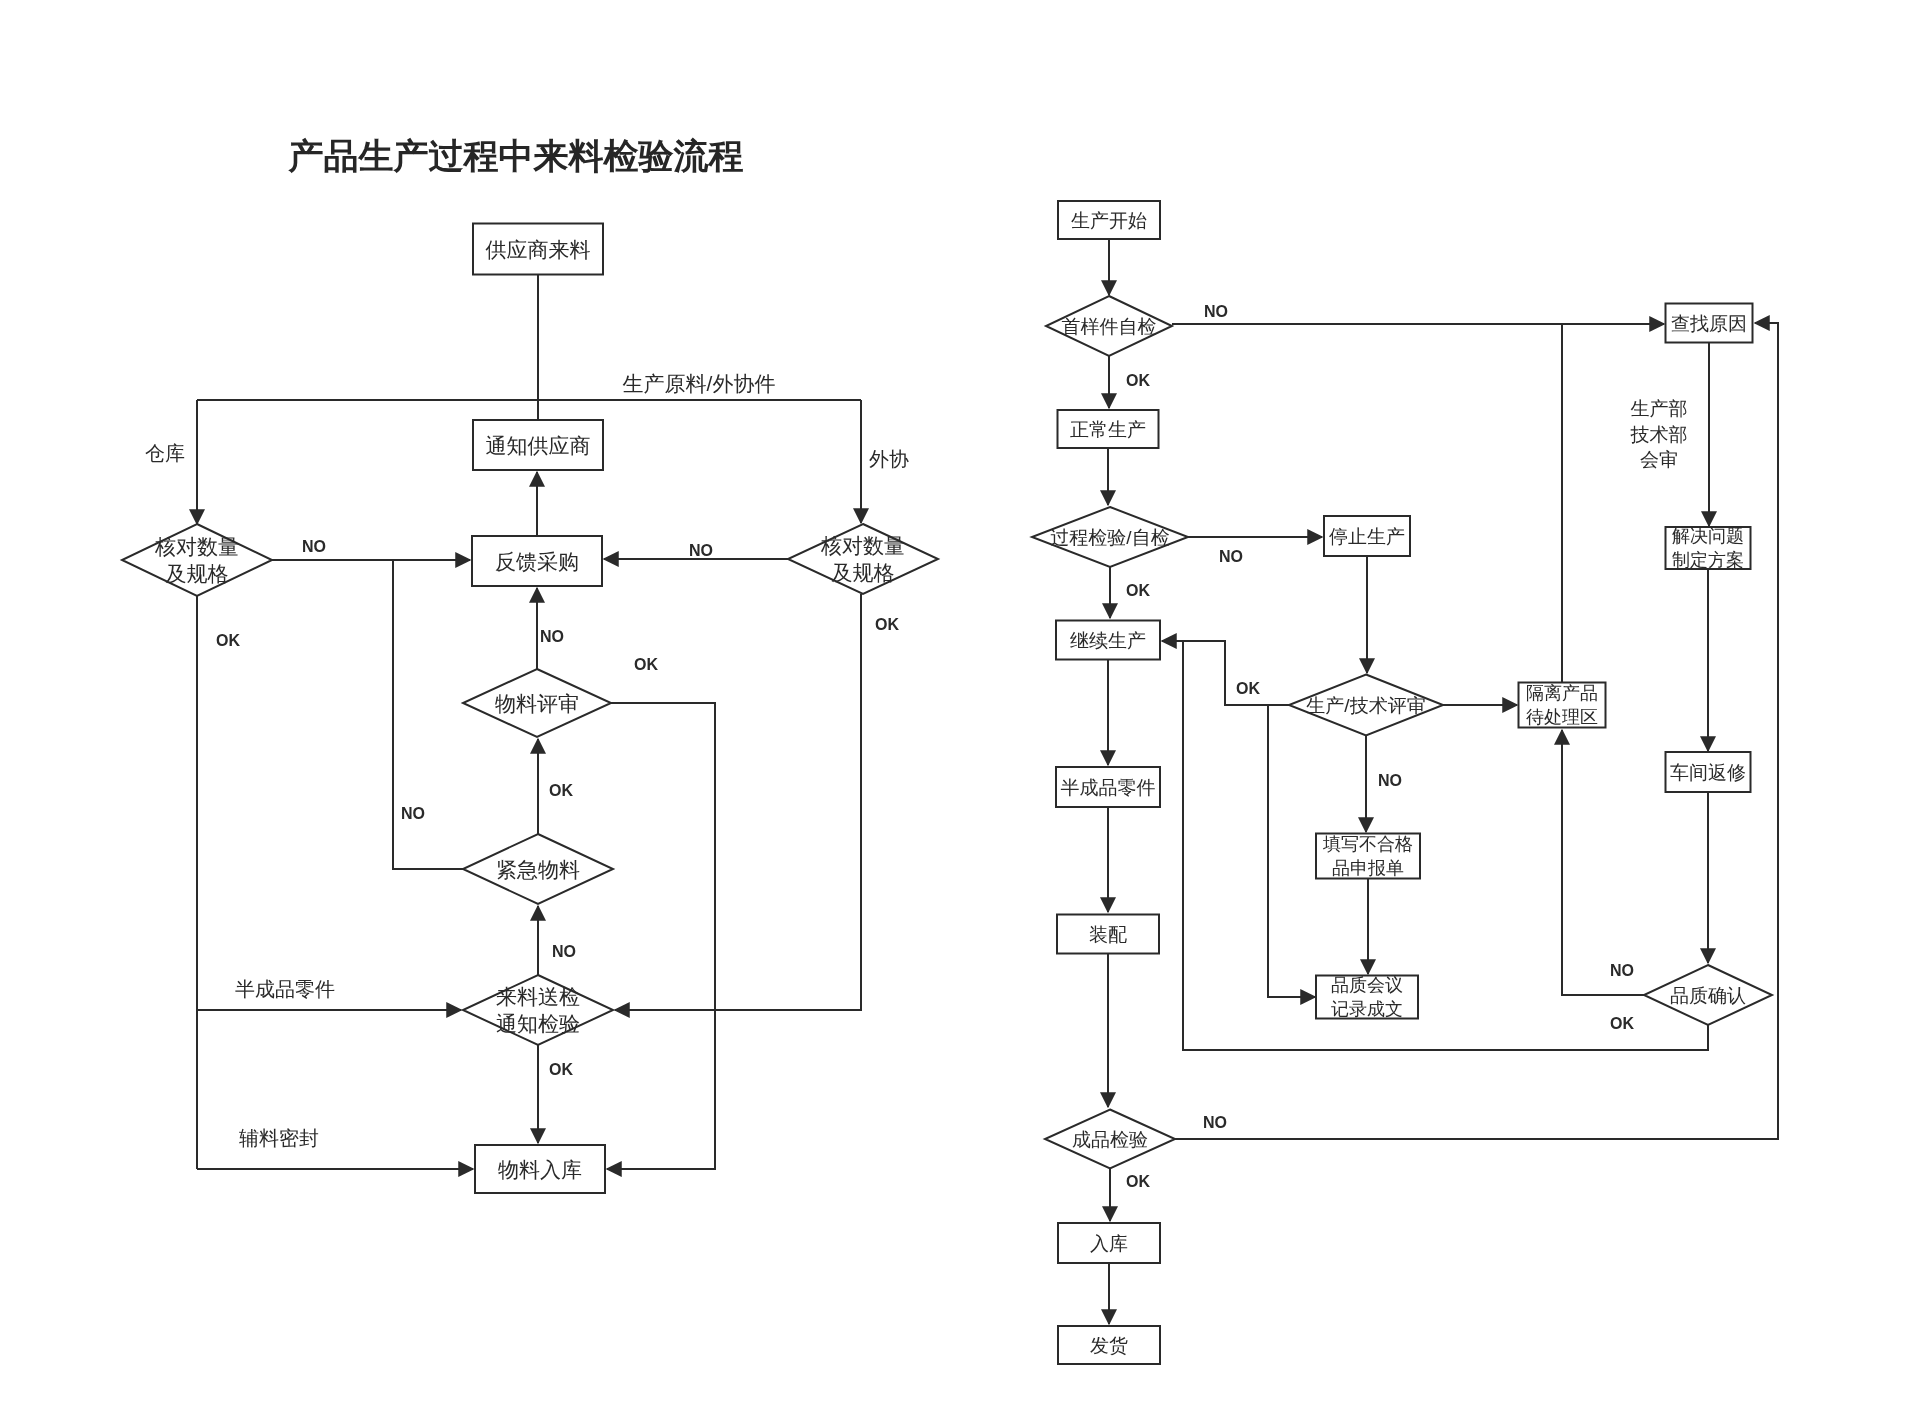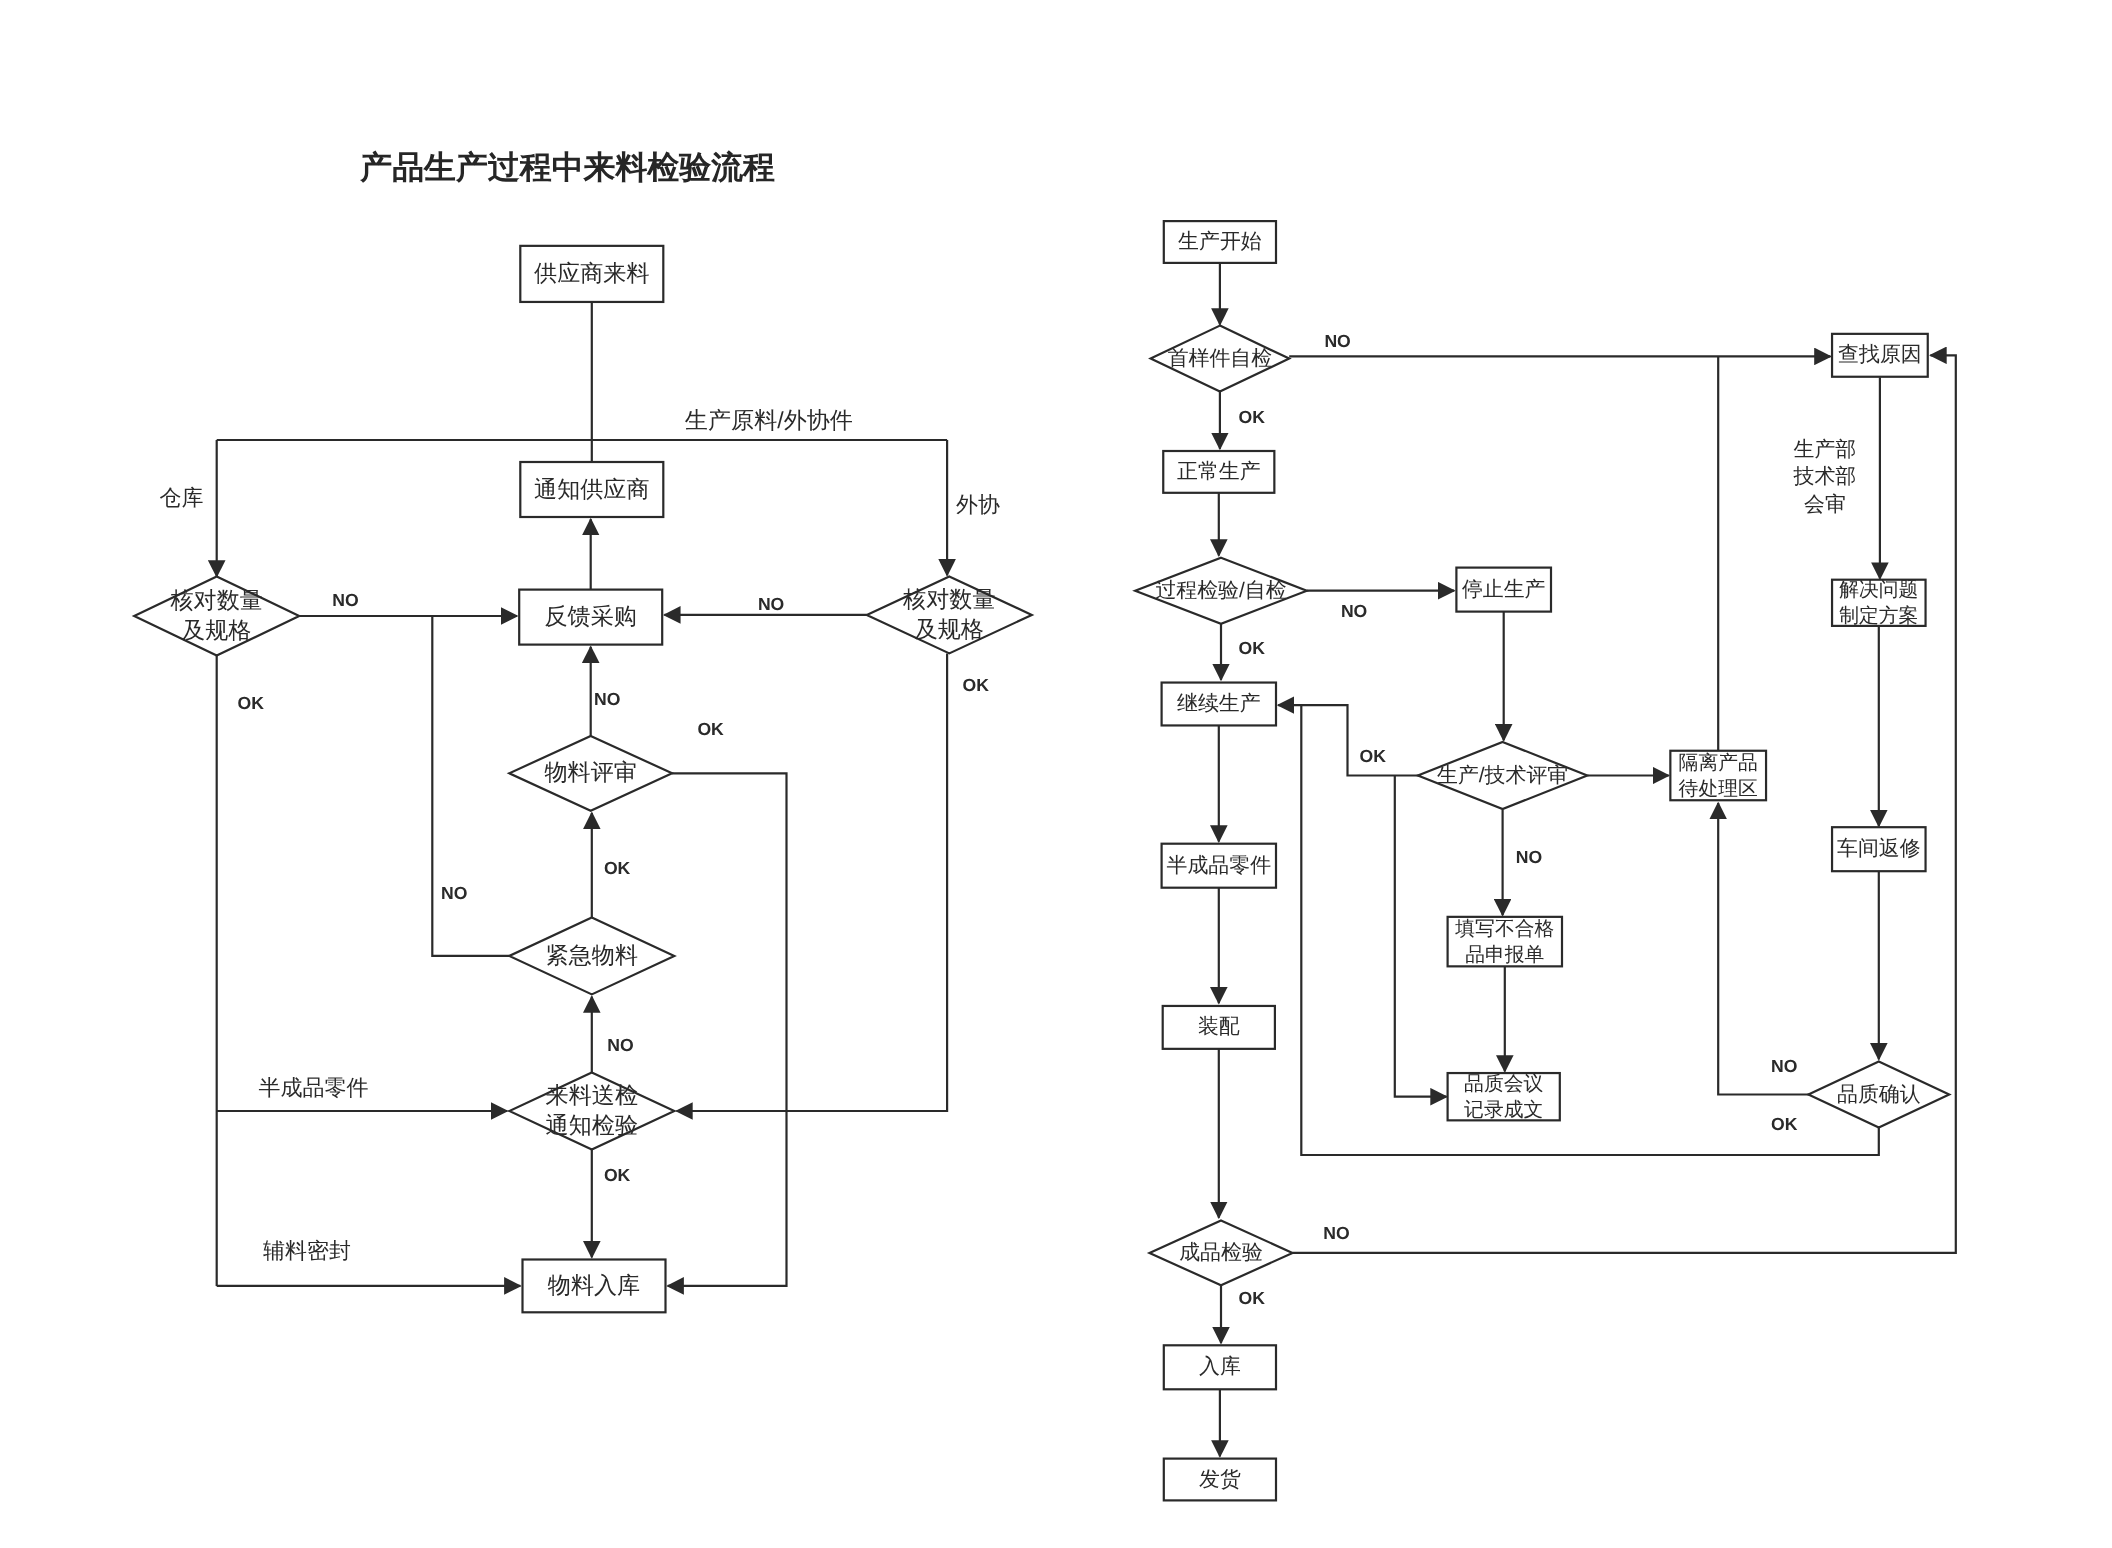--- a/index.html
+++ b/index.html
@@ -13,21 +13,21 @@
   svg{position:absolute;left:0;top:0;}
   .title{
     position:absolute;
     text-align:center;
     font-weight:bold;
     color:#262626;
     white-space:nowrap;
   }
   .title-left{
     left:216px;top:133px;width:600px;
-    font-size:29px;letter-spacing:0px;
+    font-size:35px;letter-spacing:0px;
   }
   .title-right{
     left:1078px;top:122px;width:600px;
     font-size:22px;letter-spacing:0px;
   }
 </style>
 </head>
 <body>
 
 <div class="canvas">

